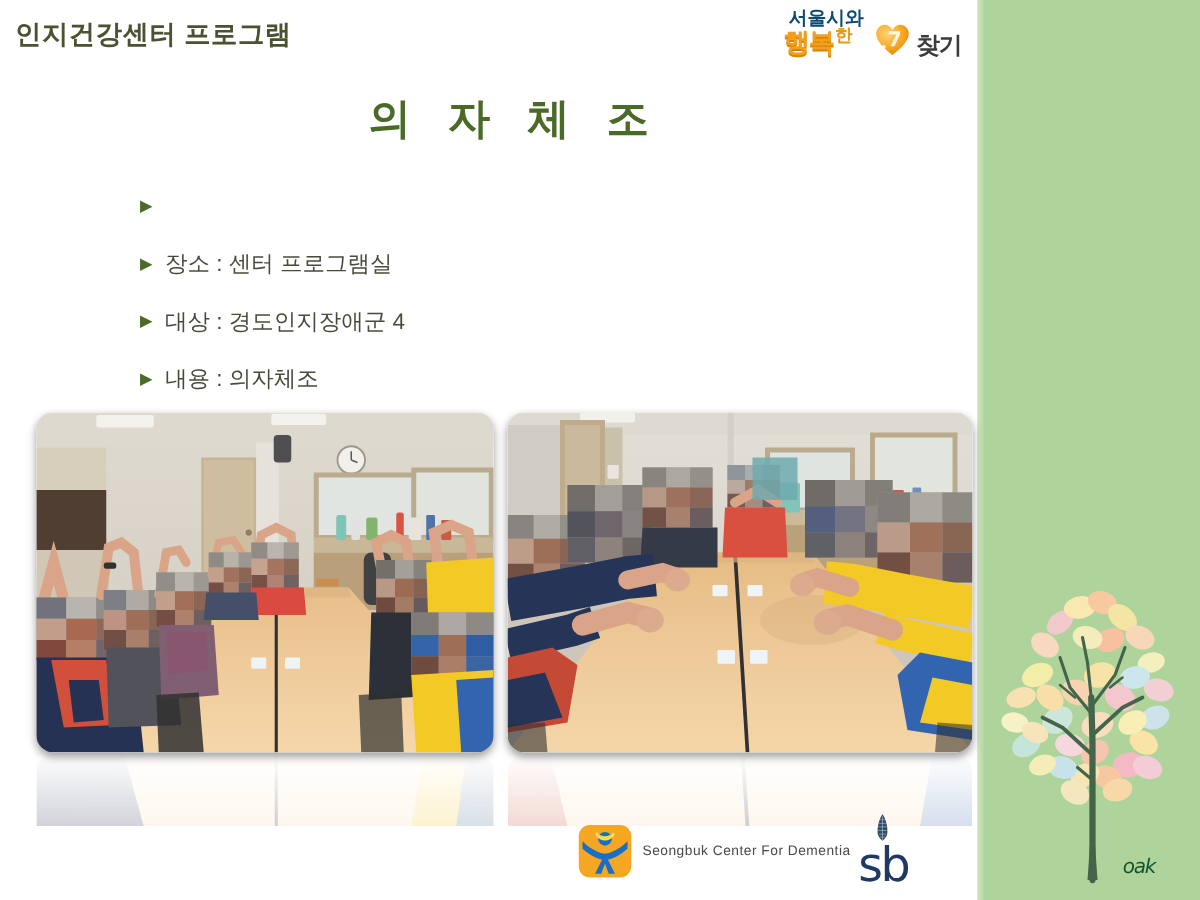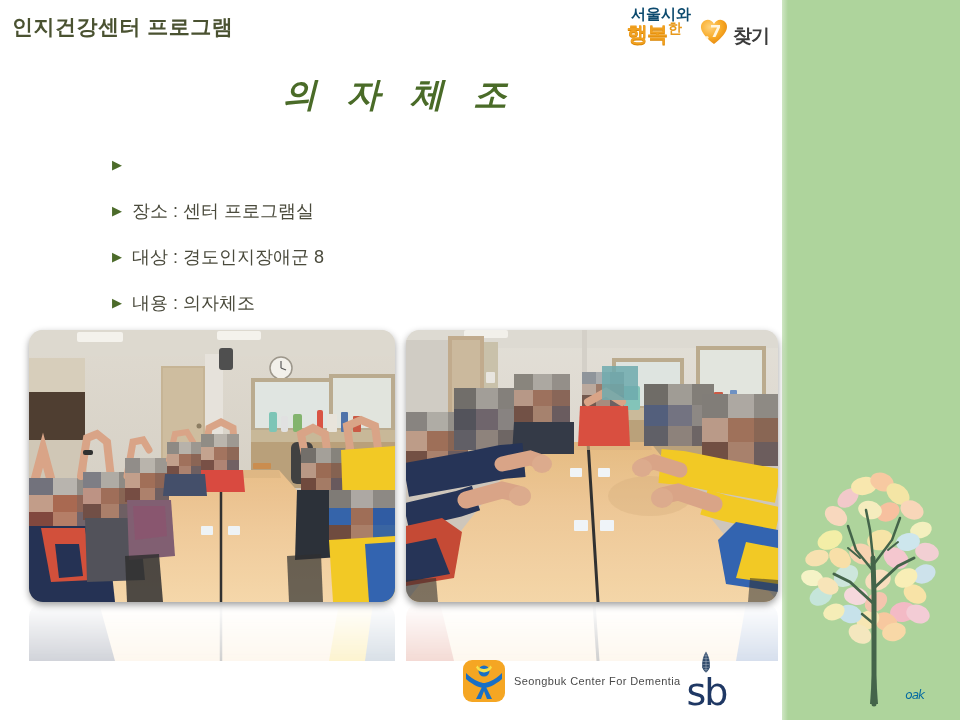--- a/index.html
+++ b/index.html
@@ -43,23 +43,23 @@
     left: 8px;
     bottom: 8px;
     width: 162px;
     height: 258px;
   }
   #tree-sig {
     position: absolute;
     right: 36px;
     bottom: 18px;
     font-family: "DejaVu Sans", sans-serif;
-    font-size: 12px;
+    font-size: 16px;
     font-style: italic;
-    color: #0369a1;
+    color: #14532d;
     letter-spacing: -1px;
   }
 
   
   #header-title {
     position: absolute;
     left: 12px;
     top: 13px;
     font-size: 21px;
     font-weight: bold;
@@ -121,31 +121,30 @@
     font-size: 19px;
     font-weight: bold;
     color: #3b3b3b;
     letter-spacing: -1px;
     white-space: nowrap;
   }
 
   
   #slide-title {
     position: absolute;
-    left: 4px;
+    left: 16px;
     top: 72px;
     width: 782px;
     text-align: center;
     font-size: 34px;
     font-weight: bold;
     color: #4a6b28;
     letter-spacing: 10px;
     text-indent: 10px;
     font-family: "Liberation Sans", "DejaVu Sans", sans-serif;
-    font-style: italic;
   }
 
   
   #bullet-list {
     position: absolute;
     left: 112px;
     top: 152px;
     width: 640px;
   }
   .bullet-row {
@@ -335,21 +334,21 @@
   <div id="bullet-list">
     <div class="bullet-row">
       <span class="bullet-marker">▶</span>
     </div>
     <div class="bullet-row">
       <span class="bullet-marker">▶</span>
       <span class="bullet-text">장소 : 센터 프로그램실</span>
     </div>
     <div class="bullet-row">
       <span class="bullet-marker">▶</span>
-      <span class="bullet-text">대상 : 경도인지장애군 8</span>
+      <span class="bullet-text">대상 : 경도인지장애군 4</span>
     </div>
     <div class="bullet-row">
       <span class="bullet-marker">▶</span>
       <span class="bullet-text">내용 : 의자체조</span>
     </div>
   </div>
 
   <div class="photo-frame" id="photo-left">
     <svg class="photo-svg" viewBox="0 0 366 272" preserveAspectRatio="none" xmlns="http://www.w3.org/2000/svg">
       <defs>

